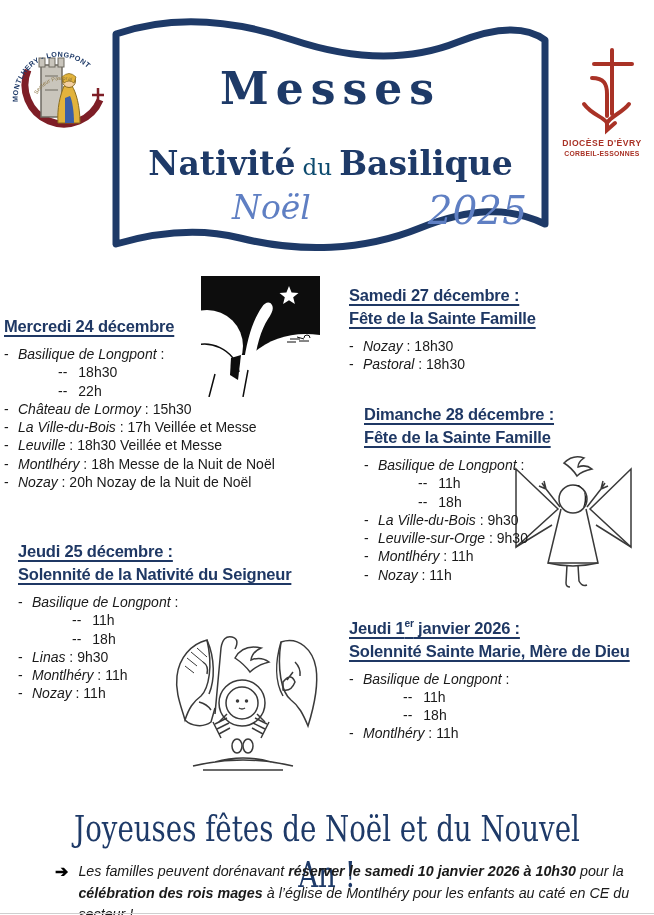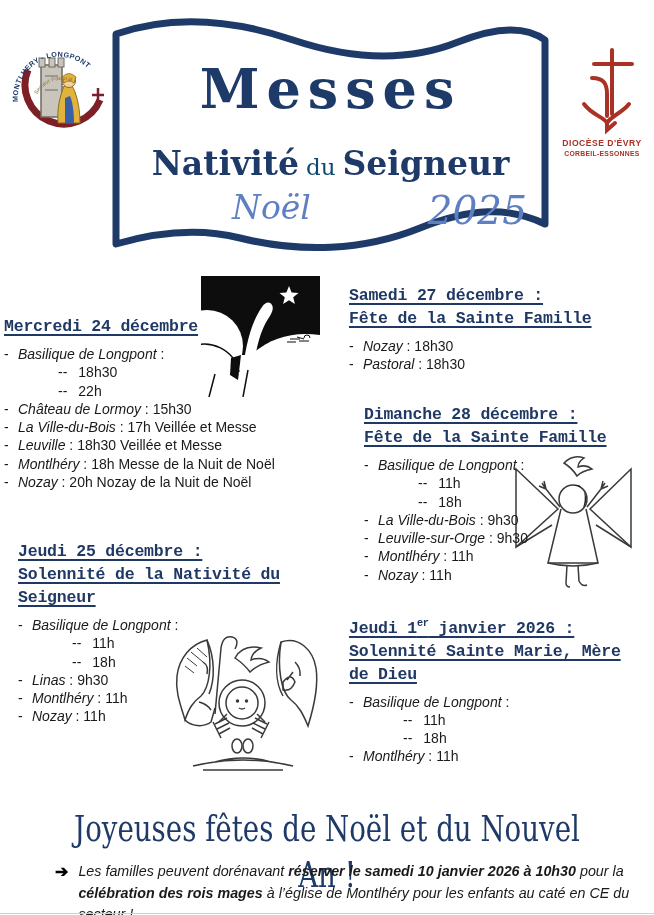--- a/index.html
+++ b/index.html
@@ -4,37 +4,37 @@
 <style>
   html,body{margin:0;padding:0;background:#fff;}
   #page{position:relative;width:654px;height:915px;background:#fff;overflow:hidden;
         font-family:"Liberation Sans",sans-serif;color:#1a1a1a;}
 
   
   .banner{position:absolute;left:108px;top:12px;width:445px;height:242px;}
   .banner svg{position:absolute;left:0;top:0;}
   .banner-text{position:absolute;inset:0;color:#1E3A68;}
   .t-messes{position:absolute;top:42px;width:100%;text-align:center;
-            font-family:"DejaVu Serif",serif;font-weight:bold;font-size:54px;
+            font-family:"DejaVu Serif",serif;font-weight:bold;font-size:44px;
             letter-spacing:7px;line-height:70px;}
   .t-sub{position:absolute;top:130px;width:100%;text-align:center;
          font-family:"DejaVu Serif",serif;font-weight:bold;font-size:33px;line-height:44px;}
   .t-sub .du{font-size:23px;font-weight:normal;color:#0c4a6e;padding:0 7px;}
   .t-row{position:absolute;top:176px;left:0;right:0;display:flex;
          justify-content:space-between;padding:0 26px 0 124px;
          font-family:"DejaVu Serif",serif;font-style:italic;color:#5F7FC3;}
   .t-noel{font-size:33px;} .t-year{font-size:39px;}
 
   .logo-left{position:absolute;left:12px;top:38px;width:92px;height:104px;}
   .logo-right{position:absolute;left:552px;top:42px;width:100px;height:122px;}
 
   
   .sec{position:absolute;}
   .h{font-weight:bold;font-size:16.5px;letter-spacing:-0.2px;color:#1F3864;line-height:23px;
-     text-decoration:underline;text-underline-offset:3px;text-decoration-thickness:1.5px;font-family:Liberation Mono, monospace;}
+     text-decoration:underline;text-underline-offset:3px;text-decoration-thickness:1.5px;}
   .items{margin-top:7px;font-size:14px;line-height:18.3px;}
   .line{display:flex;}
   .dash{width:14px;flex:none;}
   .loc{font-style:italic;}
   .rest{white-space:pre;}
   .sub{padding-left:54px;}
   .subdash{margin-right:11px;}
   sup{font-size:0.62em;}
 
   
@@ -87,21 +87,21 @@
     </svg>
   </div>
 
   <div class="banner">
     <svg viewBox="0 0 445 242" width="445" height="242">
       <path d="M8 22 C60 4 120 6 185 28 C245 48 300 50 350 30 C388 15 418 14 437 28
                L437 212 C400 194 362 196 312 216 C255 239 192 241 132 226 C88 215 46 221 8 232 Z" fill="#ffffff" stroke="#1E3A68" stroke-width="7" stroke-linejoin="round"></path>
     </svg>
     <div class="banner-text">
       <div class="t-messes">Messes</div>
-      <div class="t-sub"><span>Nativité</span><span class="du">du</span><span>Seigneur</span></div>
+      <div class="t-sub"><span>Nativité</span><span class="du">du</span><span>Basilique</span></div>
       <div class="t-row">
         <span class="t-noel">Noël</span>
         <span class="t-year">2025</span>
       </div>
     </div>
   </div>
 
   <div class="logo-right">
     <svg viewBox="0 0 100 122" width="100" height="122">
       <g stroke="#A93226" fill="none" stroke-width="4" stroke-linecap="round">

